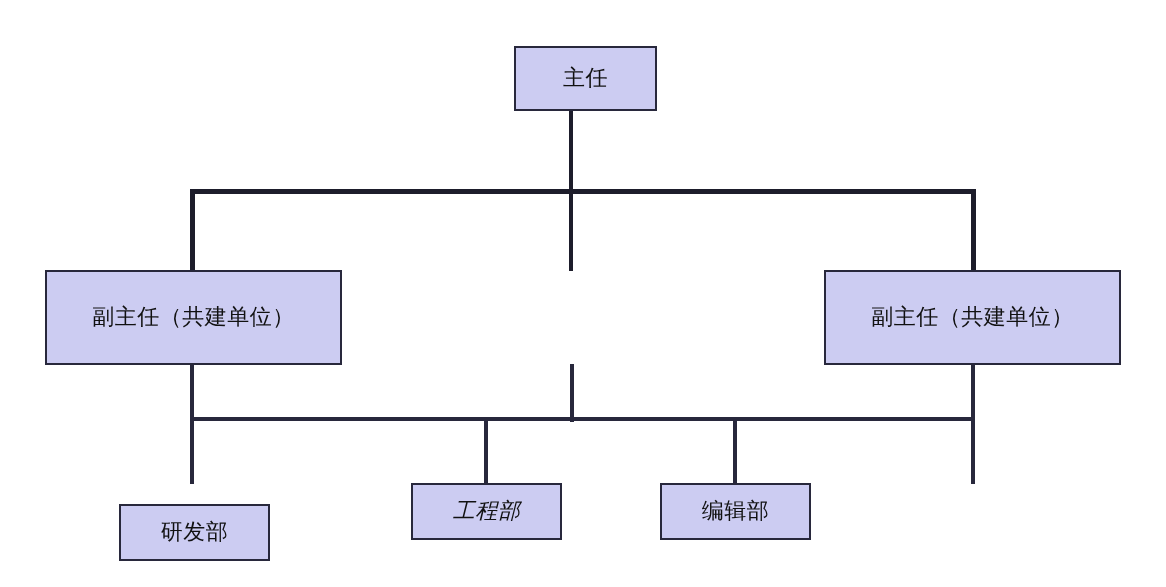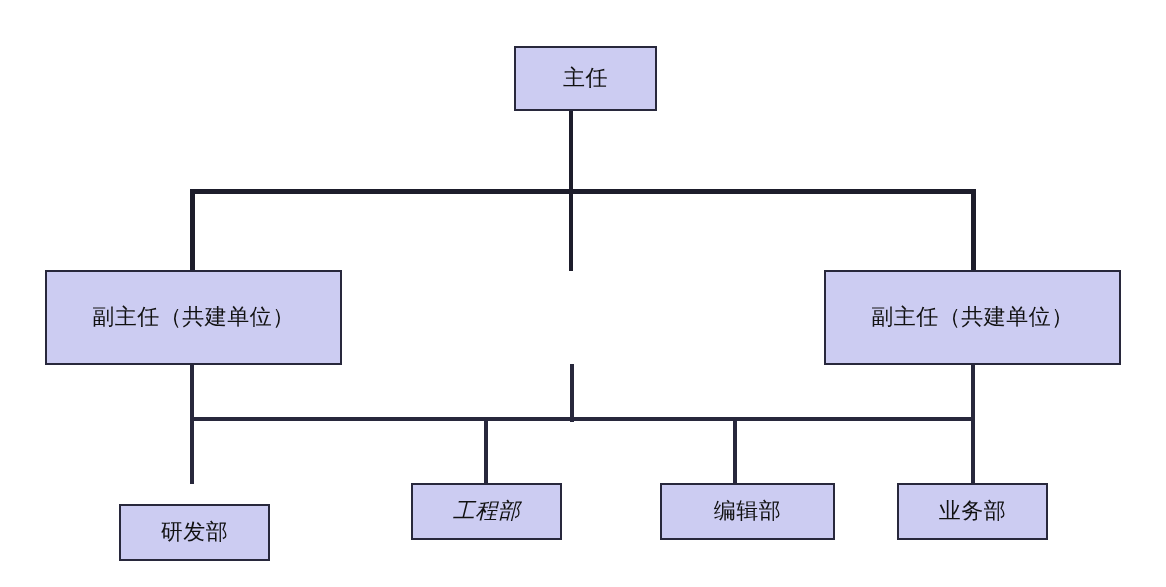--- a/index.html
+++ b/index.html
@@ -85,21 +85,18 @@
   </div>
 
   <div class="node" style="left:119px; top:504px; width:151px; height:57px;">
     <span class="node-label">研发部</span>
   </div>
 
   <div class="node" style="left:411px; top:483px; width:151px; height:57px;font-style:italic;">
     <span class="node-label">工程部</span>
   </div>
 
-  <div class="node" style="left:660px; top:483px; width:175px; height:57px;">
+  <div class="node" style="left:660px; top:483px; width:151px; height:57px;">
     <span class="node-label">编辑部</span>
   </div>
 
-  <div class="node" style="left:897px; top:483px; width:151px; height:57px;">
-    <span class="node-label">业务部</span>
-  </div>
 
 </div>
 
 </body></html>

